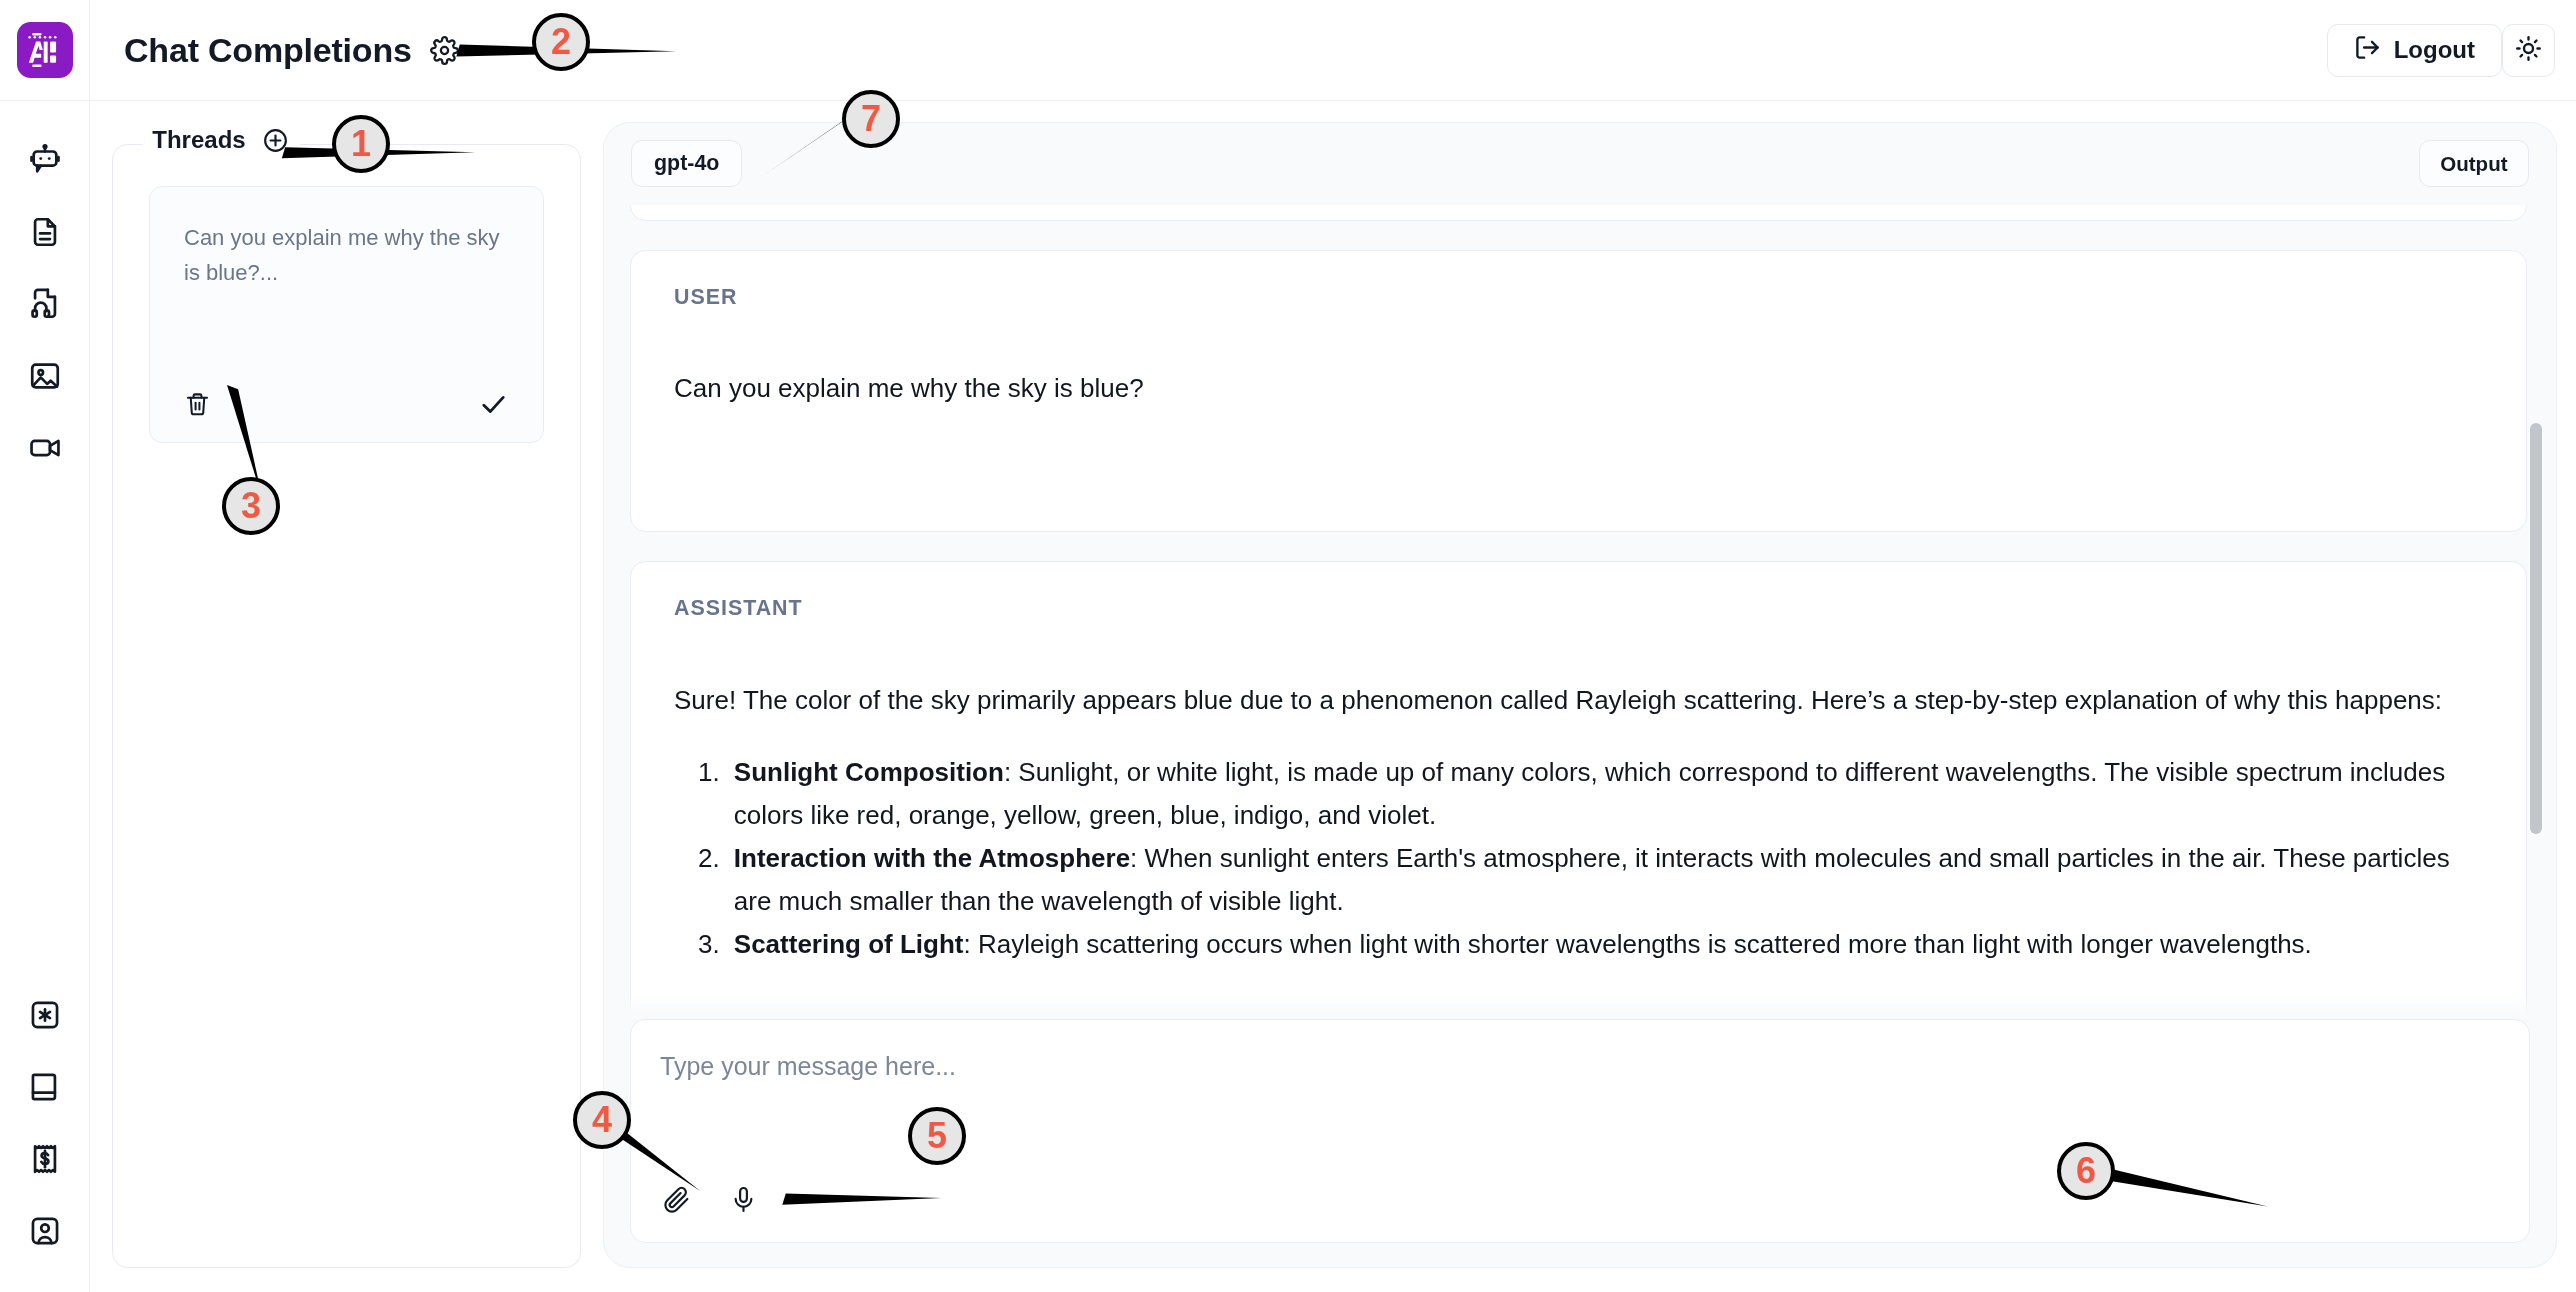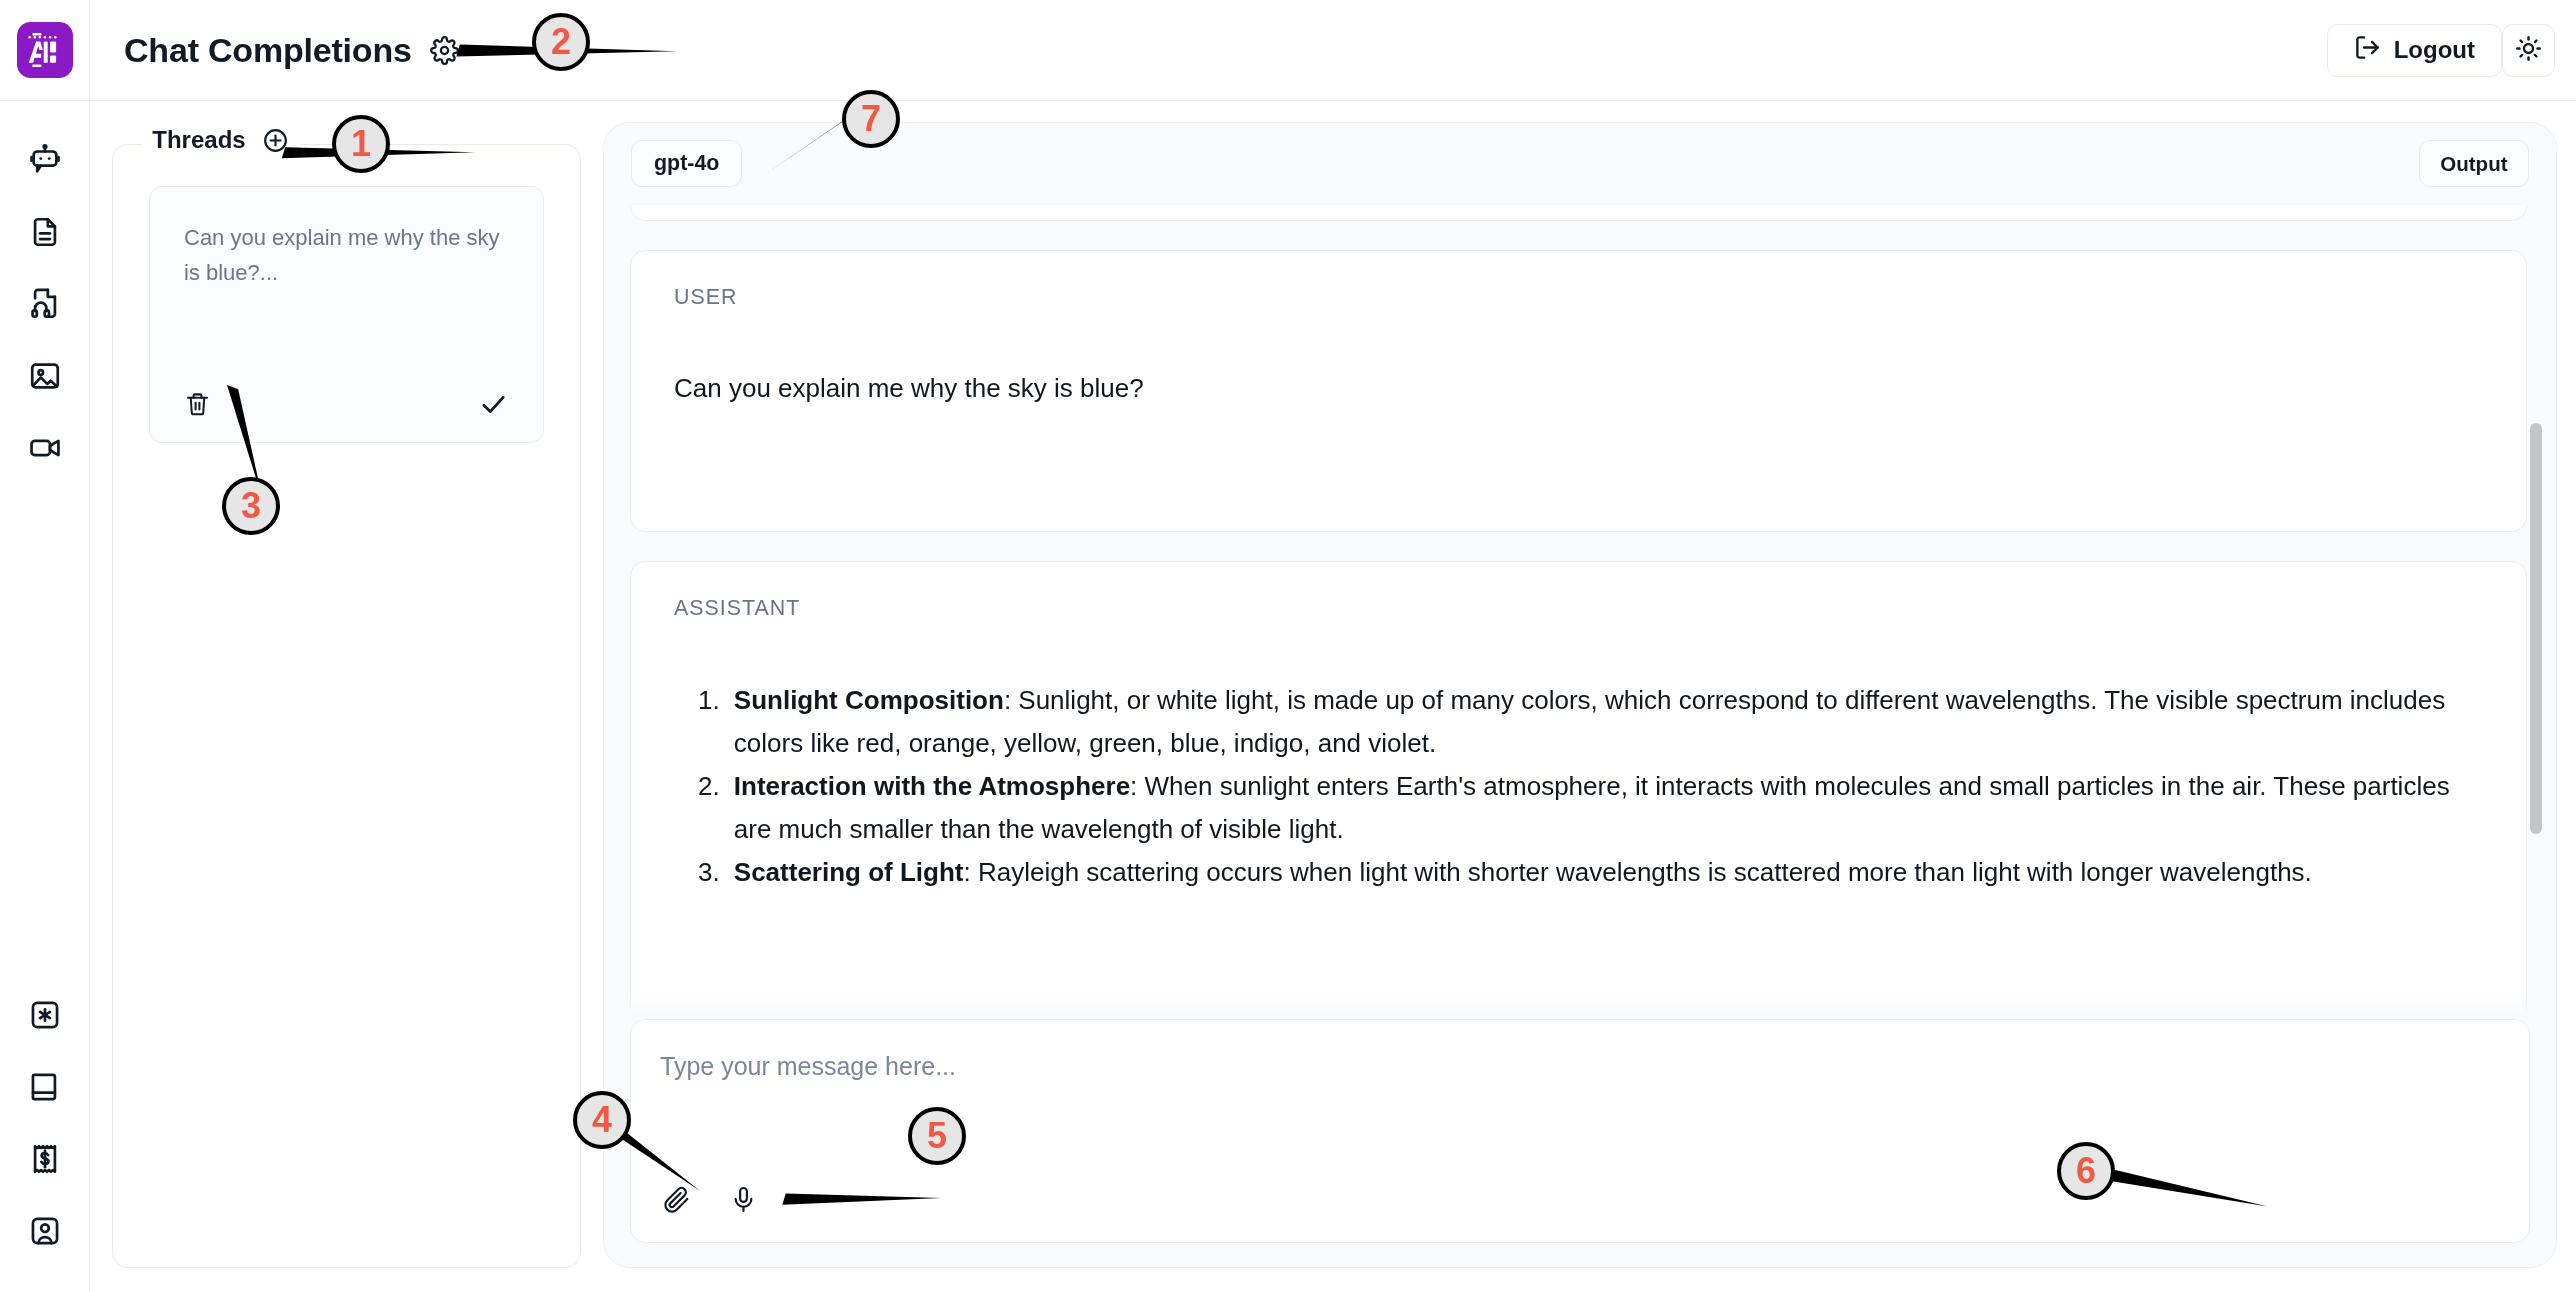--- a/index.html
+++ b/index.html
@@ -123,21 +123,21 @@
     padding: 0 29px 0 26px; overflow: hidden;
   }
   .msg-card {
     background: #ffffff;
     border: 1.7px solid #e9edf3; border-radius: 15.4px;
     padding: 34px 43px 34px 43px;
     margin-bottom: 29px;
   }
   .msg-card.partial { height: 45px; padding: 0; margin-bottom: 29px; margin-top: -29px; border-bottom-left-radius:15.4px; border-bottom-right-radius:15.4px; }
   .msg-role {
-    font-size: 21.4px; font-weight: 400; letter-spacing: 1px;
+    font-size: 21.4px; font-weight: 700; letter-spacing: 1px;
     color: #67748c; margin-bottom: 58px;
   }
   .msg-text { font-size: 26px; line-height: 41px; color:#11161f; }
   .msg-card.user { min-height: 282px; }
   .msg-card.assistant { min-height: 479px; }
   .assist-p { font-size: 26px; line-height: 43px; color:#11161f; }
   .assist-list { margin-top: 29px; padding-left: 53px; }
   .assist-list li { font-size: 26px; line-height: 43px; color:#11161f; margin-bottom: 0px; padding-left: 6.8px; }
   .assist-list li + li { margin-top: 0px; }
   .assist-list b { font-weight: 700; }
@@ -401,20 +401,21 @@
 
         <div class="msg-card partial"></div>
 
         <div class="msg-card user">
           <div class="msg-role">USER</div>
           <div class="msg-text">Can you explain me why the sky is blue?</div>
         </div>
 
         <div class="msg-card assistant">
           <div class="msg-role">ASSISTANT</div>
+          <div class="assist-p">Sure! The color of the sky primarily appears blue due to a phenomenon called Rayleigh scattering. Here’s a step-by-step explanation of why this happens:</div>
           <ol class="assist-list">
             <li>
               <b>Sunlight Composition</b><span>: Sunlight, or white light, is made up of many colors, which correspond to different wavelengths. The visible spectrum includes colors like red, orange, yellow, green, blue, indigo, and violet.</span>
             </li>
             <li>
               <b>Interaction with the Atmosphere</b><span>: When sunlight enters Earth's atmosphere, it interacts with molecules and small particles in the air. These particles are much smaller than the wavelength of visible light.</span>
             </li>
             <li>
               <b>Scattering of Light</b><span>: Rayleigh scattering occurs when light with shorter wavelengths is scattered more than light with longer wavelengths.</span>
             </li>

